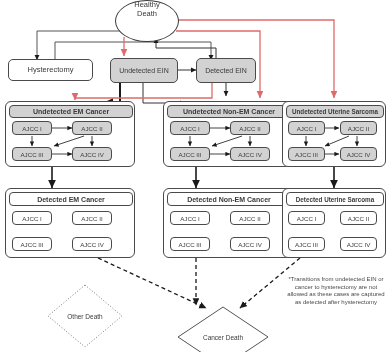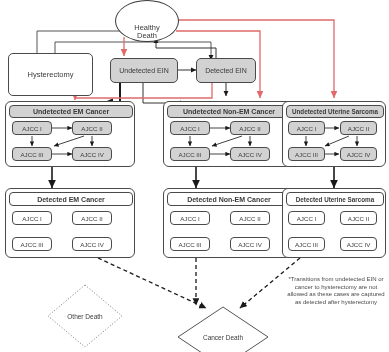--- a/index.html
+++ b/index.html
@@ -6,21 +6,21 @@
   body{width:389px;height:352px;overflow:hidden;
        font-family:"Liberation Sans", sans-serif;color:#3a3a3a;}
   #stage{position:relative;width:389px;height:352px;}
   svg.layer{position:absolute;left:0;top:0;width:389px;height:352px;pointer-events:none;}
   .node{position:absolute;box-sizing:border-box;display:flex;align-items:center;
         justify-content:center;text-align:center;border:1px solid #4a4a4a;
         border-radius:5px;line-height:1.05;}
   .grayfill{background:#d2d2d2;}
   .whitefill{background:#ffffff;}
   .circle{position:absolute;border:1px solid #3a3a3a;border-radius:50%;
-          background:#ffffff;display:flex;align-items:flex-end;justify-content:center;
+          background:#ffffff;display:flex;align-items:flex-start;justify-content:center;
           text-align:center;font-size:7.5px;line-height:1.15;}
   .grpbox{position:absolute;box-sizing:border-box;border:1px solid #4a4a4a;
           border-radius:6px;}
   .grphdr{position:absolute;box-sizing:border-box;display:flex;align-items:center;
           justify-content:center;font-size:7px;font-weight:bold;border:1px solid #4a4a4a;
           border-radius:4px;}
   .stage-box{position:absolute;box-sizing:border-box;display:flex;align-items:center;
              justify-content:center;border:1px solid #4a4a4a;border-radius:4px;
              font-size:6.2px;}
   .diamond-label{position:absolute;display:flex;align-items:center;justify-content:center;
@@ -104,21 +104,21 @@
     </g>
   </svg>
 
   <div class="circle" style="left:115px;top:0px;width:62px;height:40px;">
     <div>
       <div>Healthy</div>
       <div>Death</div>
     </div>
   </div>
 
-  <div class="node whitefill" style="left:8px;top:53px;width:85px;height:43px;font-size:7.5px;">
+  <div class="node whitefill" style="left:8px;top:59px;width:85px;height:22px;font-size:7.5px;">
     <span>Hysterectomy</span>
   </div>
 
   <div class="node grayfill ein-label" style="left:110px;top:58px;width:68px;height:25px;">
     <span>Undetected EIN</span>
   </div>
 
   <div class="node grayfill ein-label" style="left:196px;top:58px;width:60px;height:25px;">
     <span>Detected EIN</span>
   </div>

